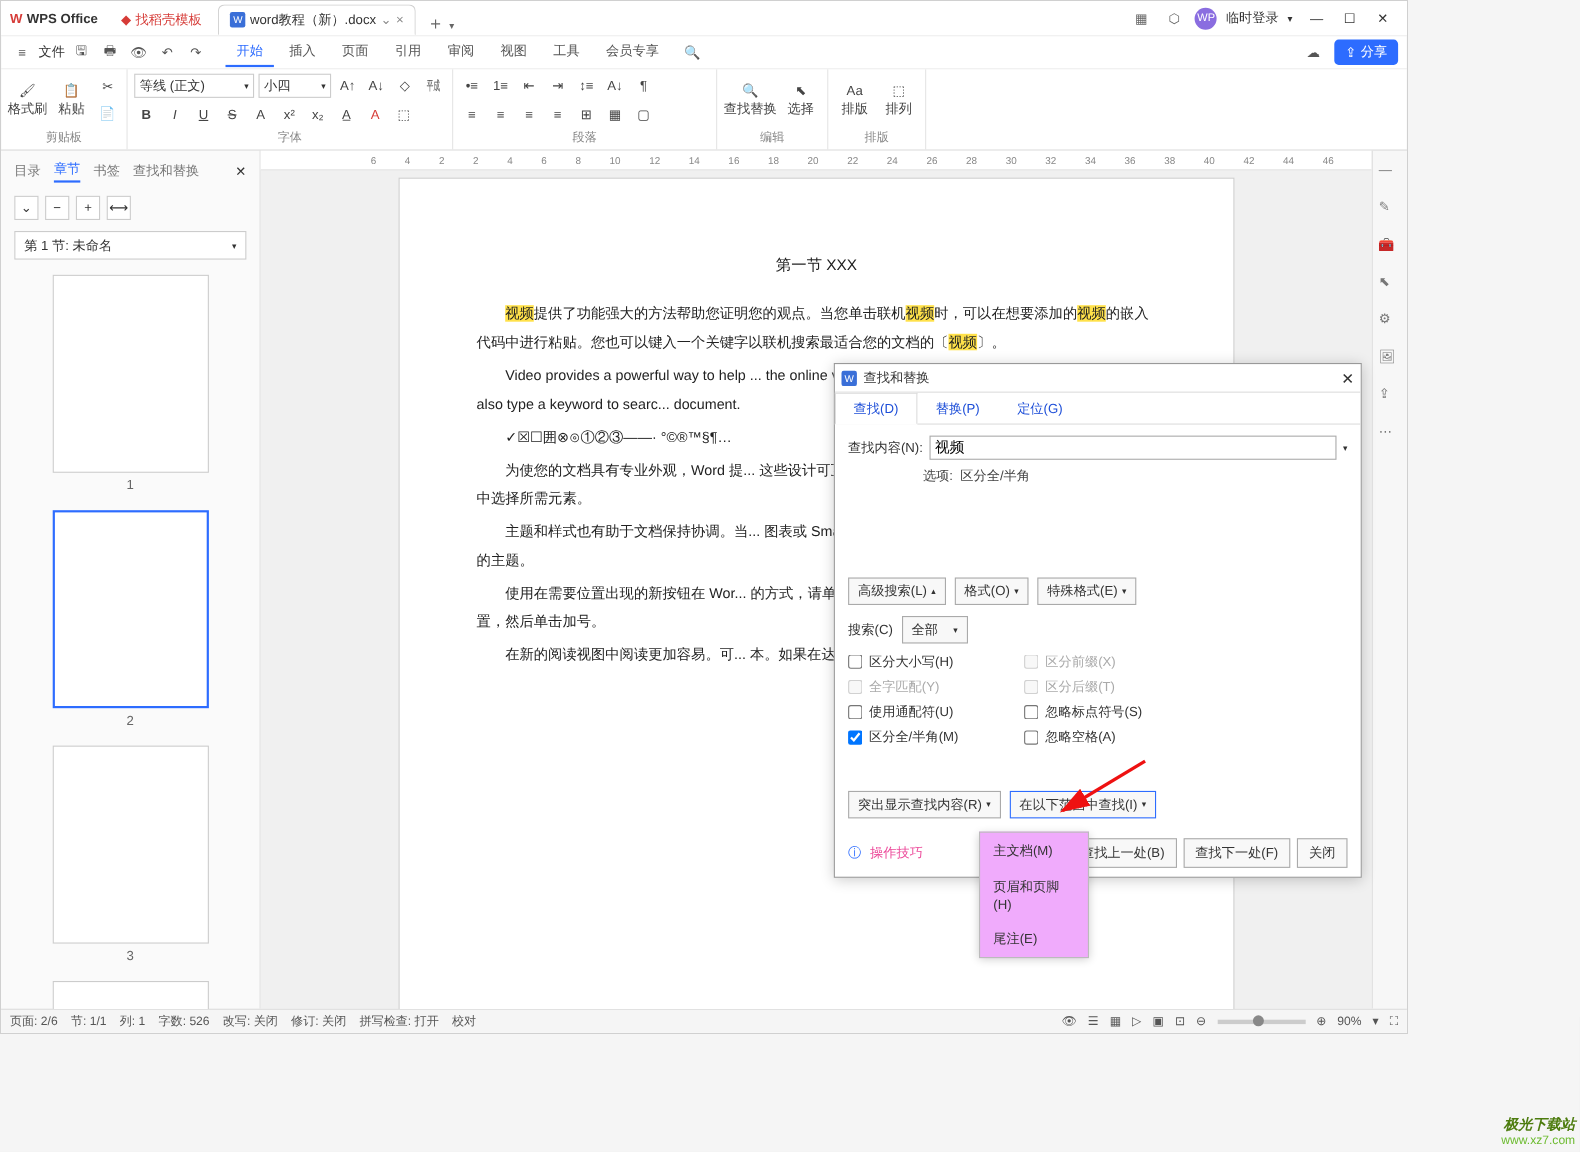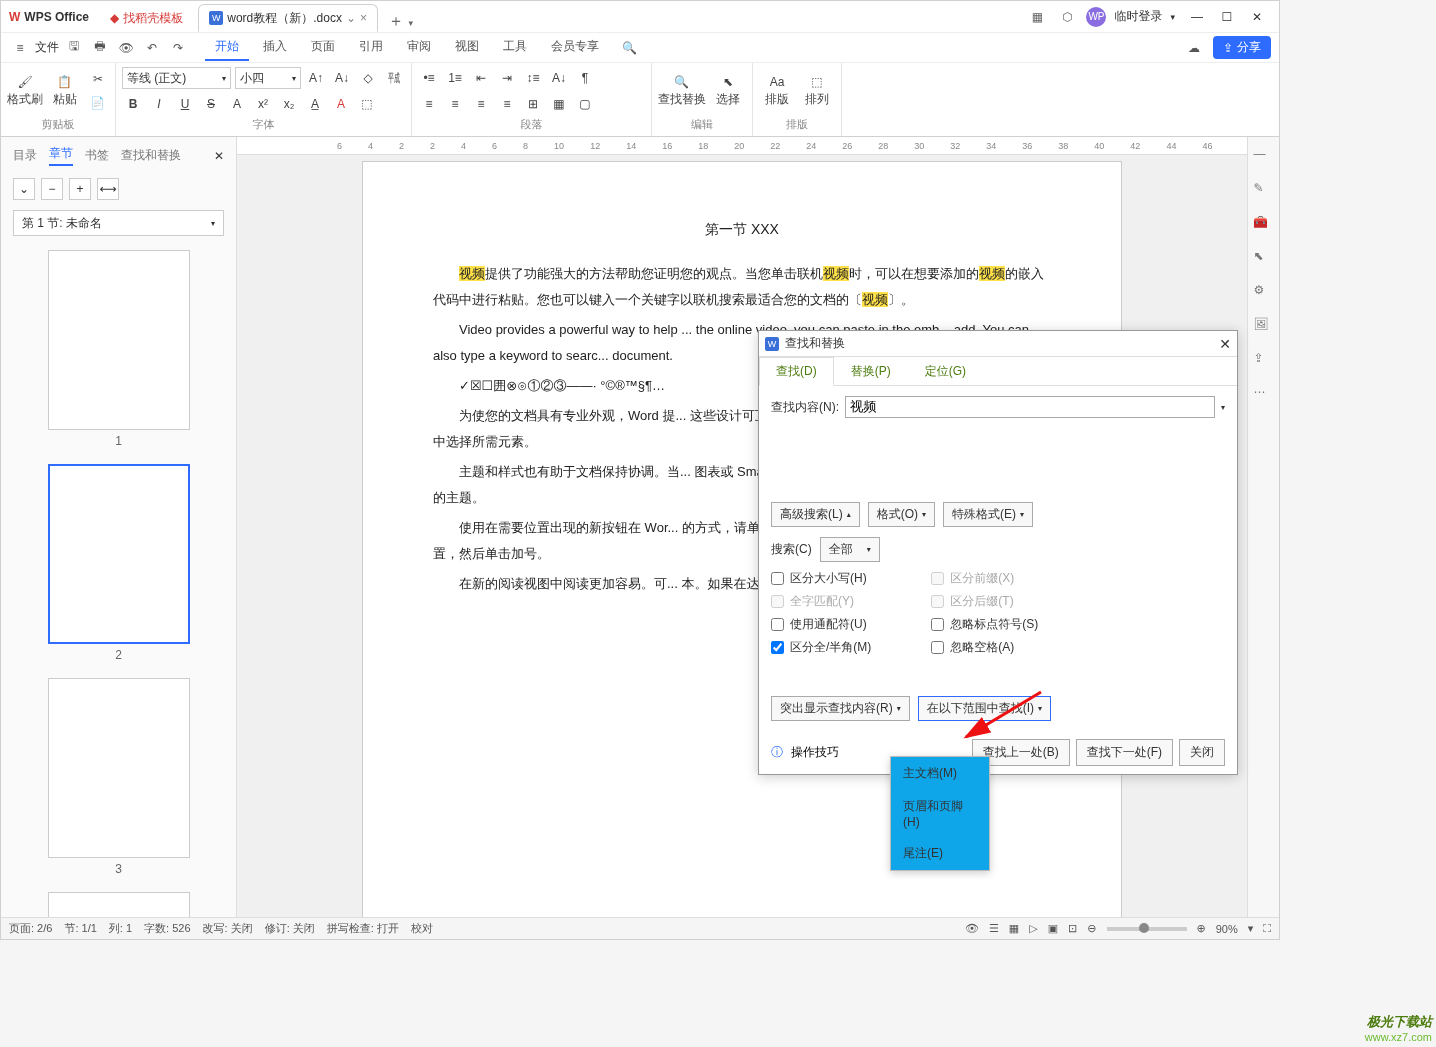--- a/index.html
+++ b/index.html
@@ -61,56 +61,56 @@
 .thumb-page { height:180px; border:1px solid #ccc; background:#fff; position:relative; }
 .thumb.current .thumb-page { border:2px solid #2d6cff; }
 .thumb-num { text-align:center; margin-top:4px; color:#666; }
 
 
 .doc-area { flex:1; background:#f0f0f0; display:flex; flex-direction:column; }
 .ruler { height:18px; background:#fff; border-bottom:1px solid #ddd; font-size:9px; color:#888; display:flex; align-items:center; padding-left:100px; gap:26px; }
 .doc-scroll { flex:1; overflow:auto; display:flex; justify-content:center; padding-top:6px; }
 .page { width:760px; background:#fff; border:1px solid #ccc; padding:40px 70px; min-height:900px; font-size:13px; line-height:2.0; color:#222; }
 .doc-h1 { text-align:center; font-weight:bold; font-size:18px; margin:8px 0 24px; }
-.doc-h2 { text-align:center; font-size:14px; margin:13px 0 18px; }
+.doc-h2 { text-align:center; font-size:14px; margin:24px 0 18px; }
 .hi { background:#ffe14a; }
 .para { text-indent:2em; margin-bottom:4px; }
 
 
 .right-toolbar { width:32px; background:#f7f7f7; border-left:1px solid #ddd; display:flex; flex-direction:column; align-items:center; gap:14px; padding-top:10px; }
 .rt-ic { width:20px; height:20px; color:#777; }
 
 
 .statusbar { position:absolute; bottom:0; left:0; right:0; height:22px; background:#f5f5f5; border-top:1px solid #ddd; display:flex; align-items:center; font-size:11px; color:#555; padding:0 8px; gap:12px; }
 .statusbar .right { margin-left:auto; display:flex; align-items:center; gap:10px; }
 
 
 .dialog { position:absolute; left:758px; top:330px; width:480px; background:#fff; border:1px solid #999; box-shadow:0 2px 12px rgba(0,0,0,.2); }
 .dlg-title { display:flex; align-items:center; height:26px; padding:0 6px; border-bottom:1px solid #ddd; gap:6px; }
 .dlg-close { margin-left:auto; font-size:14px; }
 .dlg-tabs { display:flex; border-bottom:1px solid #ddd; }
-.dlg-tab { padding:5px 16px; border:1px solid transparent; margin-bottom:-1px; cursor:pointer; color:#4d7c0f; }
+.dlg-tab { padding:5px 16px; border:1px solid transparent; margin-bottom:-1px; cursor:pointer; color:#1d4ed8; }
 .dlg-tab.active { border-color:#ddd; border-bottom-color:#fff; background:#fff; }
 .dlg-body { padding:10px 12px; }
 .fld { display:flex; align-items:center; gap:6px; }
 .fld input { flex:1; border:1px solid #aaa; height:22px; padding:0 4px; }
 .opt-row { margin:6px 0 0 68px; color:#444; }
 .adv-btns { display:flex; gap:8px; margin:24px 0 10px; }
 .dd { border:1px solid #aaa; padding:3px 8px; background:#f8f8f8; display:inline-flex; align-items:center; gap:4px; }
 .dd.active { border-color:#2d6cff; }
 .caret { font-size:8px; }
 .search-scope { display:flex; align-items:center; gap:8px; margin-bottom:8px; }
 .checks { display:flex; gap:60px; margin-bottom:40px; }
 .check-col { display:flex; flex-direction:column; gap:6px; }
 .chk { display:flex; align-items:center; gap:6px; }
 .chk.disabled { color:#aaa; }
 .dlg-foot { display:flex; align-items:center; padding:8px 12px; gap:8px; }
 .dlg-foot .btn { border:1px solid #aaa; padding:4px 10px; background:#f8f8f8; }
-.tips { color:#000000; }
-.dropdown-menu { position:absolute; left:890px; top:756px; width:100px; background:#0ea5e9; border:1px solid #bbb; box-shadow:0 2px 8px rgba(0,0,0,.2); z-index:10; }
+.tips { color:#ec4899; }
+.dropdown-menu { position:absolute; left:890px; top:756px; width:100px; background:#f0abfc; border:1px solid #bbb; box-shadow:0 2px 8px rgba(0,0,0,.2); z-index:10; }
 .dropdown-menu div { padding:8px 12px; cursor:pointer; }
 .arrow { position:absolute; pointer-events:none; left:956px; top:687px; }
 .cursor-ptr { position:absolute; left:977px; top:768px; font-size:14px; }
 
 
 .watermark { position:absolute; right:4px; bottom:4px; text-align:right; font-size:13px; }
 .watermark .a { color:#4d7c0f; font-style:italic; font-weight:bold; }
 .watermark .b { color:#6cbb2f; font-size:11px; }
 input[type=checkbox] { width:13px; height:13px; }
 </style>
@@ -415,20 +415,21 @@
     <div class="dlg-tab active">查找(D)</div>
     <div class="dlg-tab">替换(P)</div>
     <div class="dlg-tab">定位(G)</div>
   </div>
   <div class="dlg-body">
     <div class="fld">
       <span>查找内容(N):</span>
       <input type="text" value="视频" style="">
       <span class="caret">▾</span>
     </div>
+    <div class="opt-row"><span>选项:</span>&nbsp;&nbsp;<span>区分全/半角</span></div>
     <div style="height:60px;"></div>
     <div class="adv-btns">
       <span class="dd">
           <span>高级搜索(L)</span> 
           <span class="caret">▴</span>
         </span>
       <span class="dd">
           <span>格式(O)</span> 
           <span class="caret">▾</span>
         </span>

